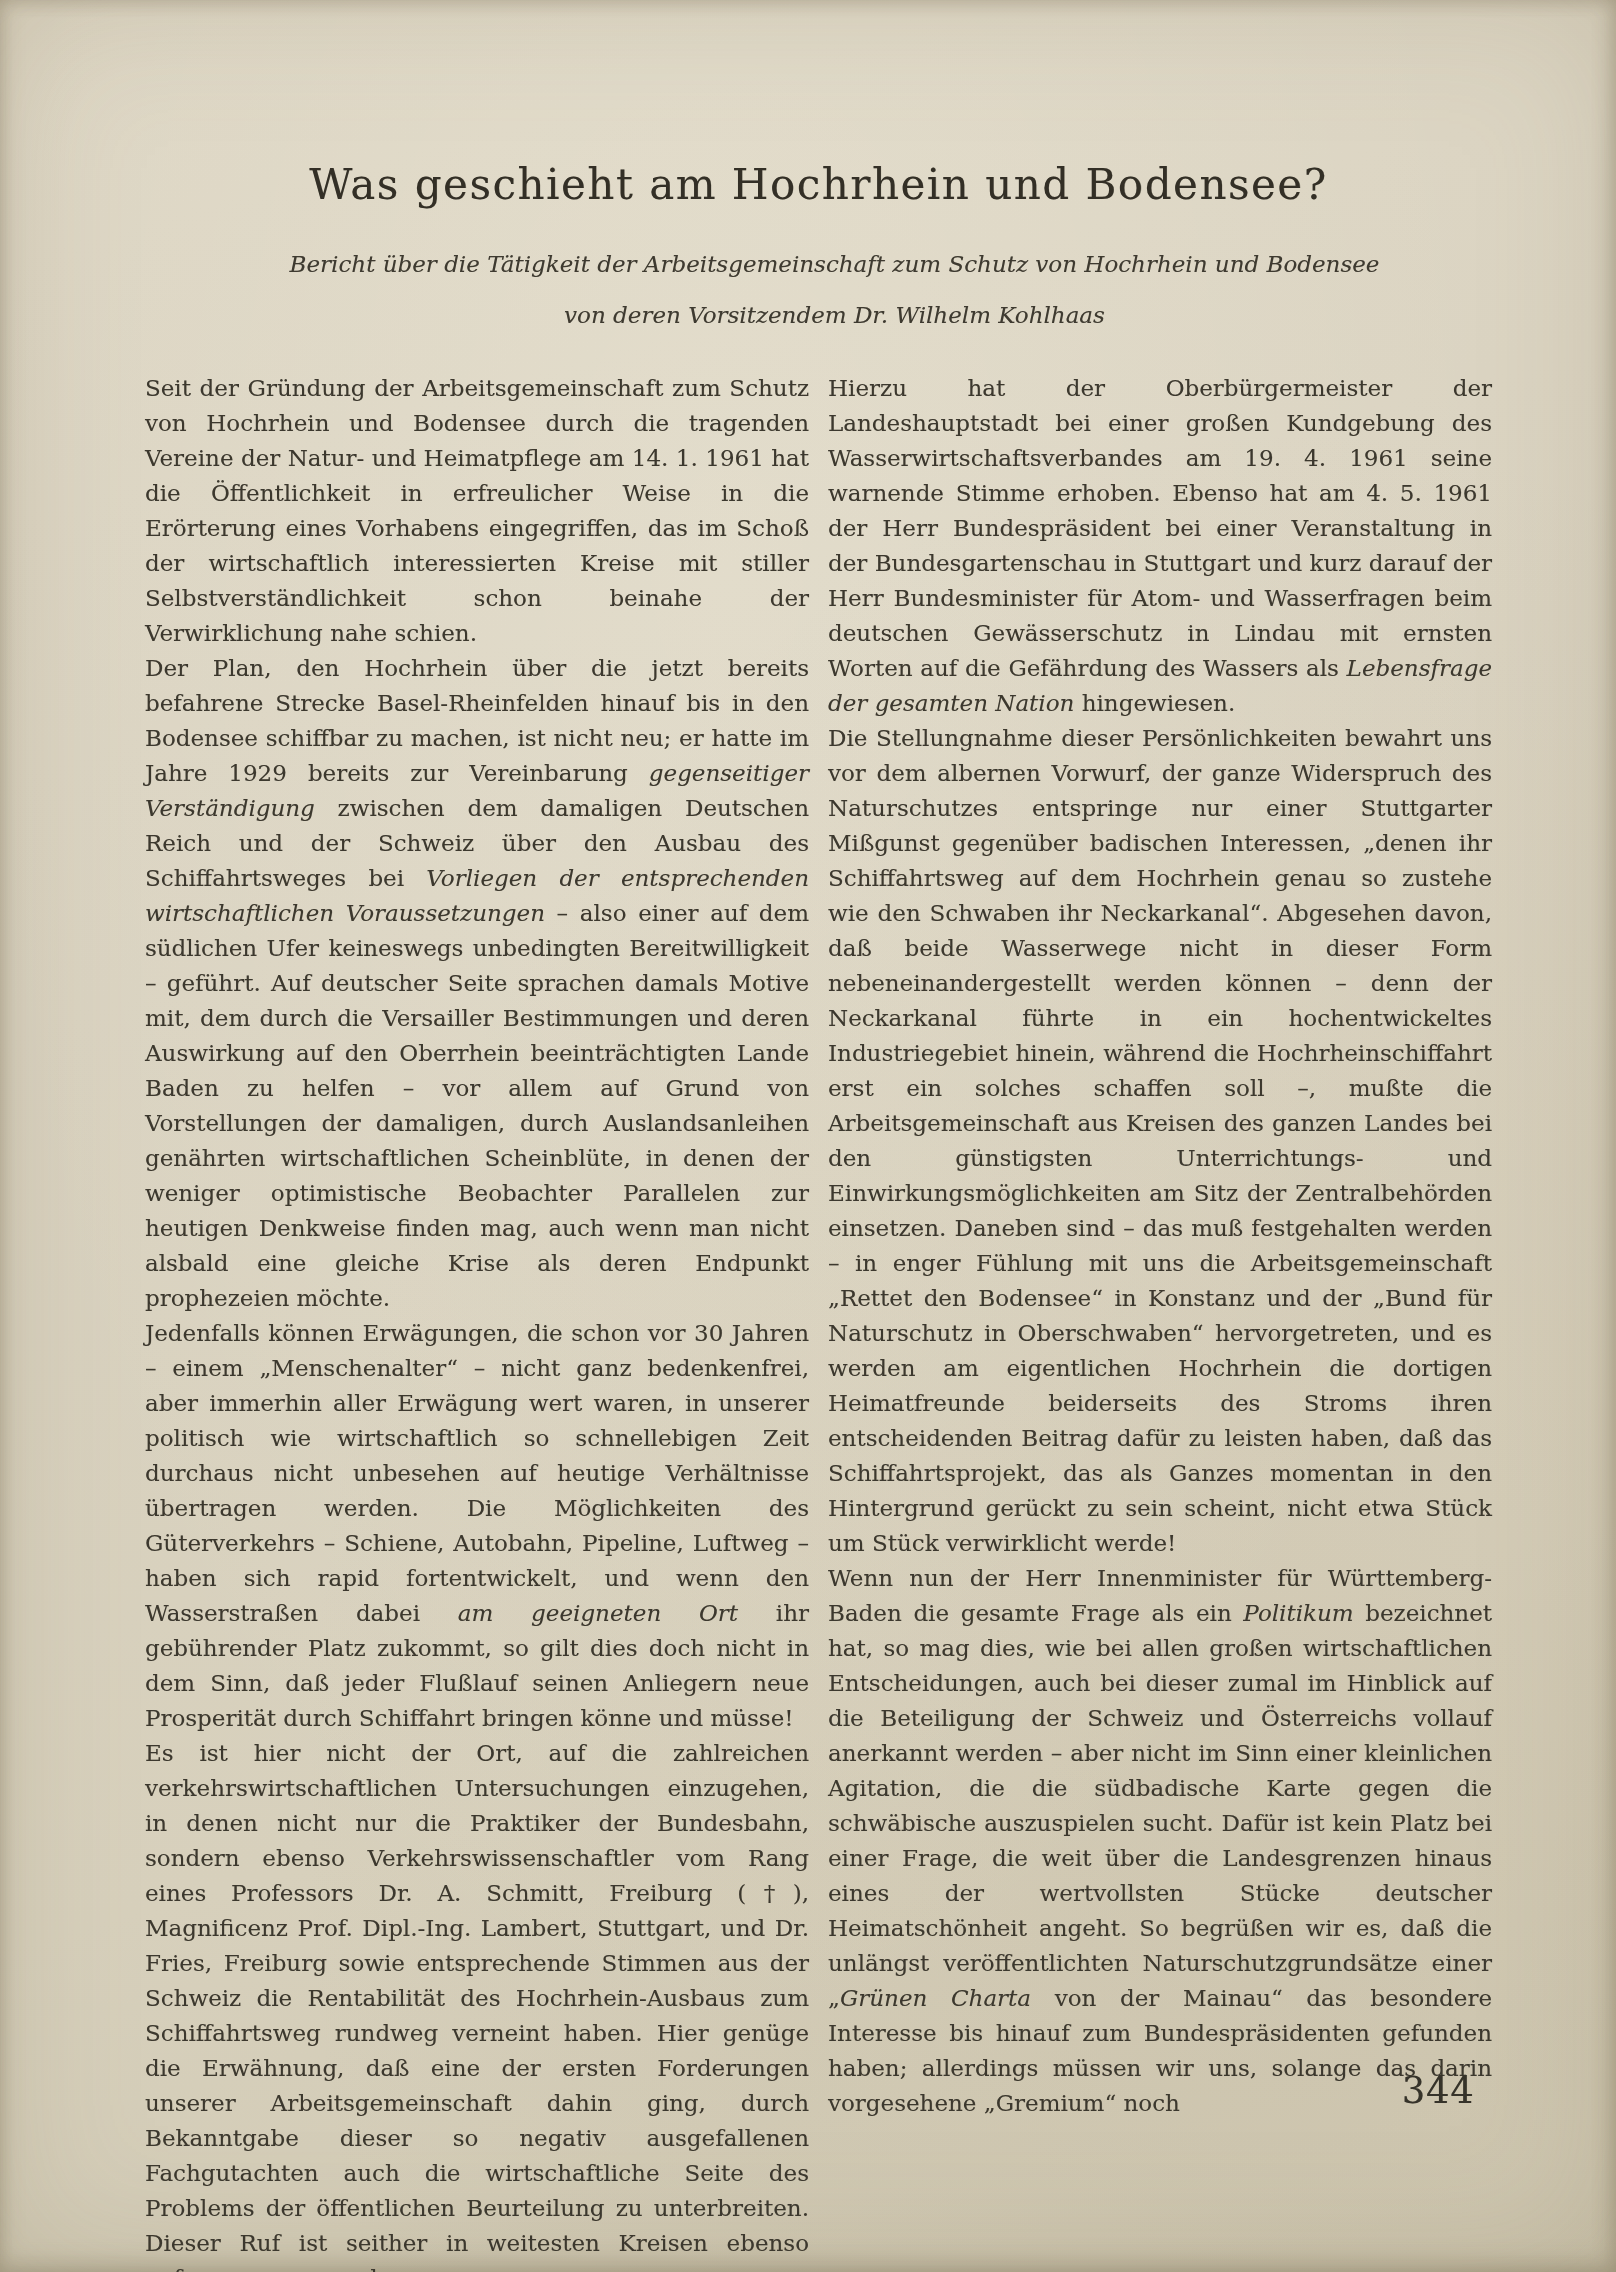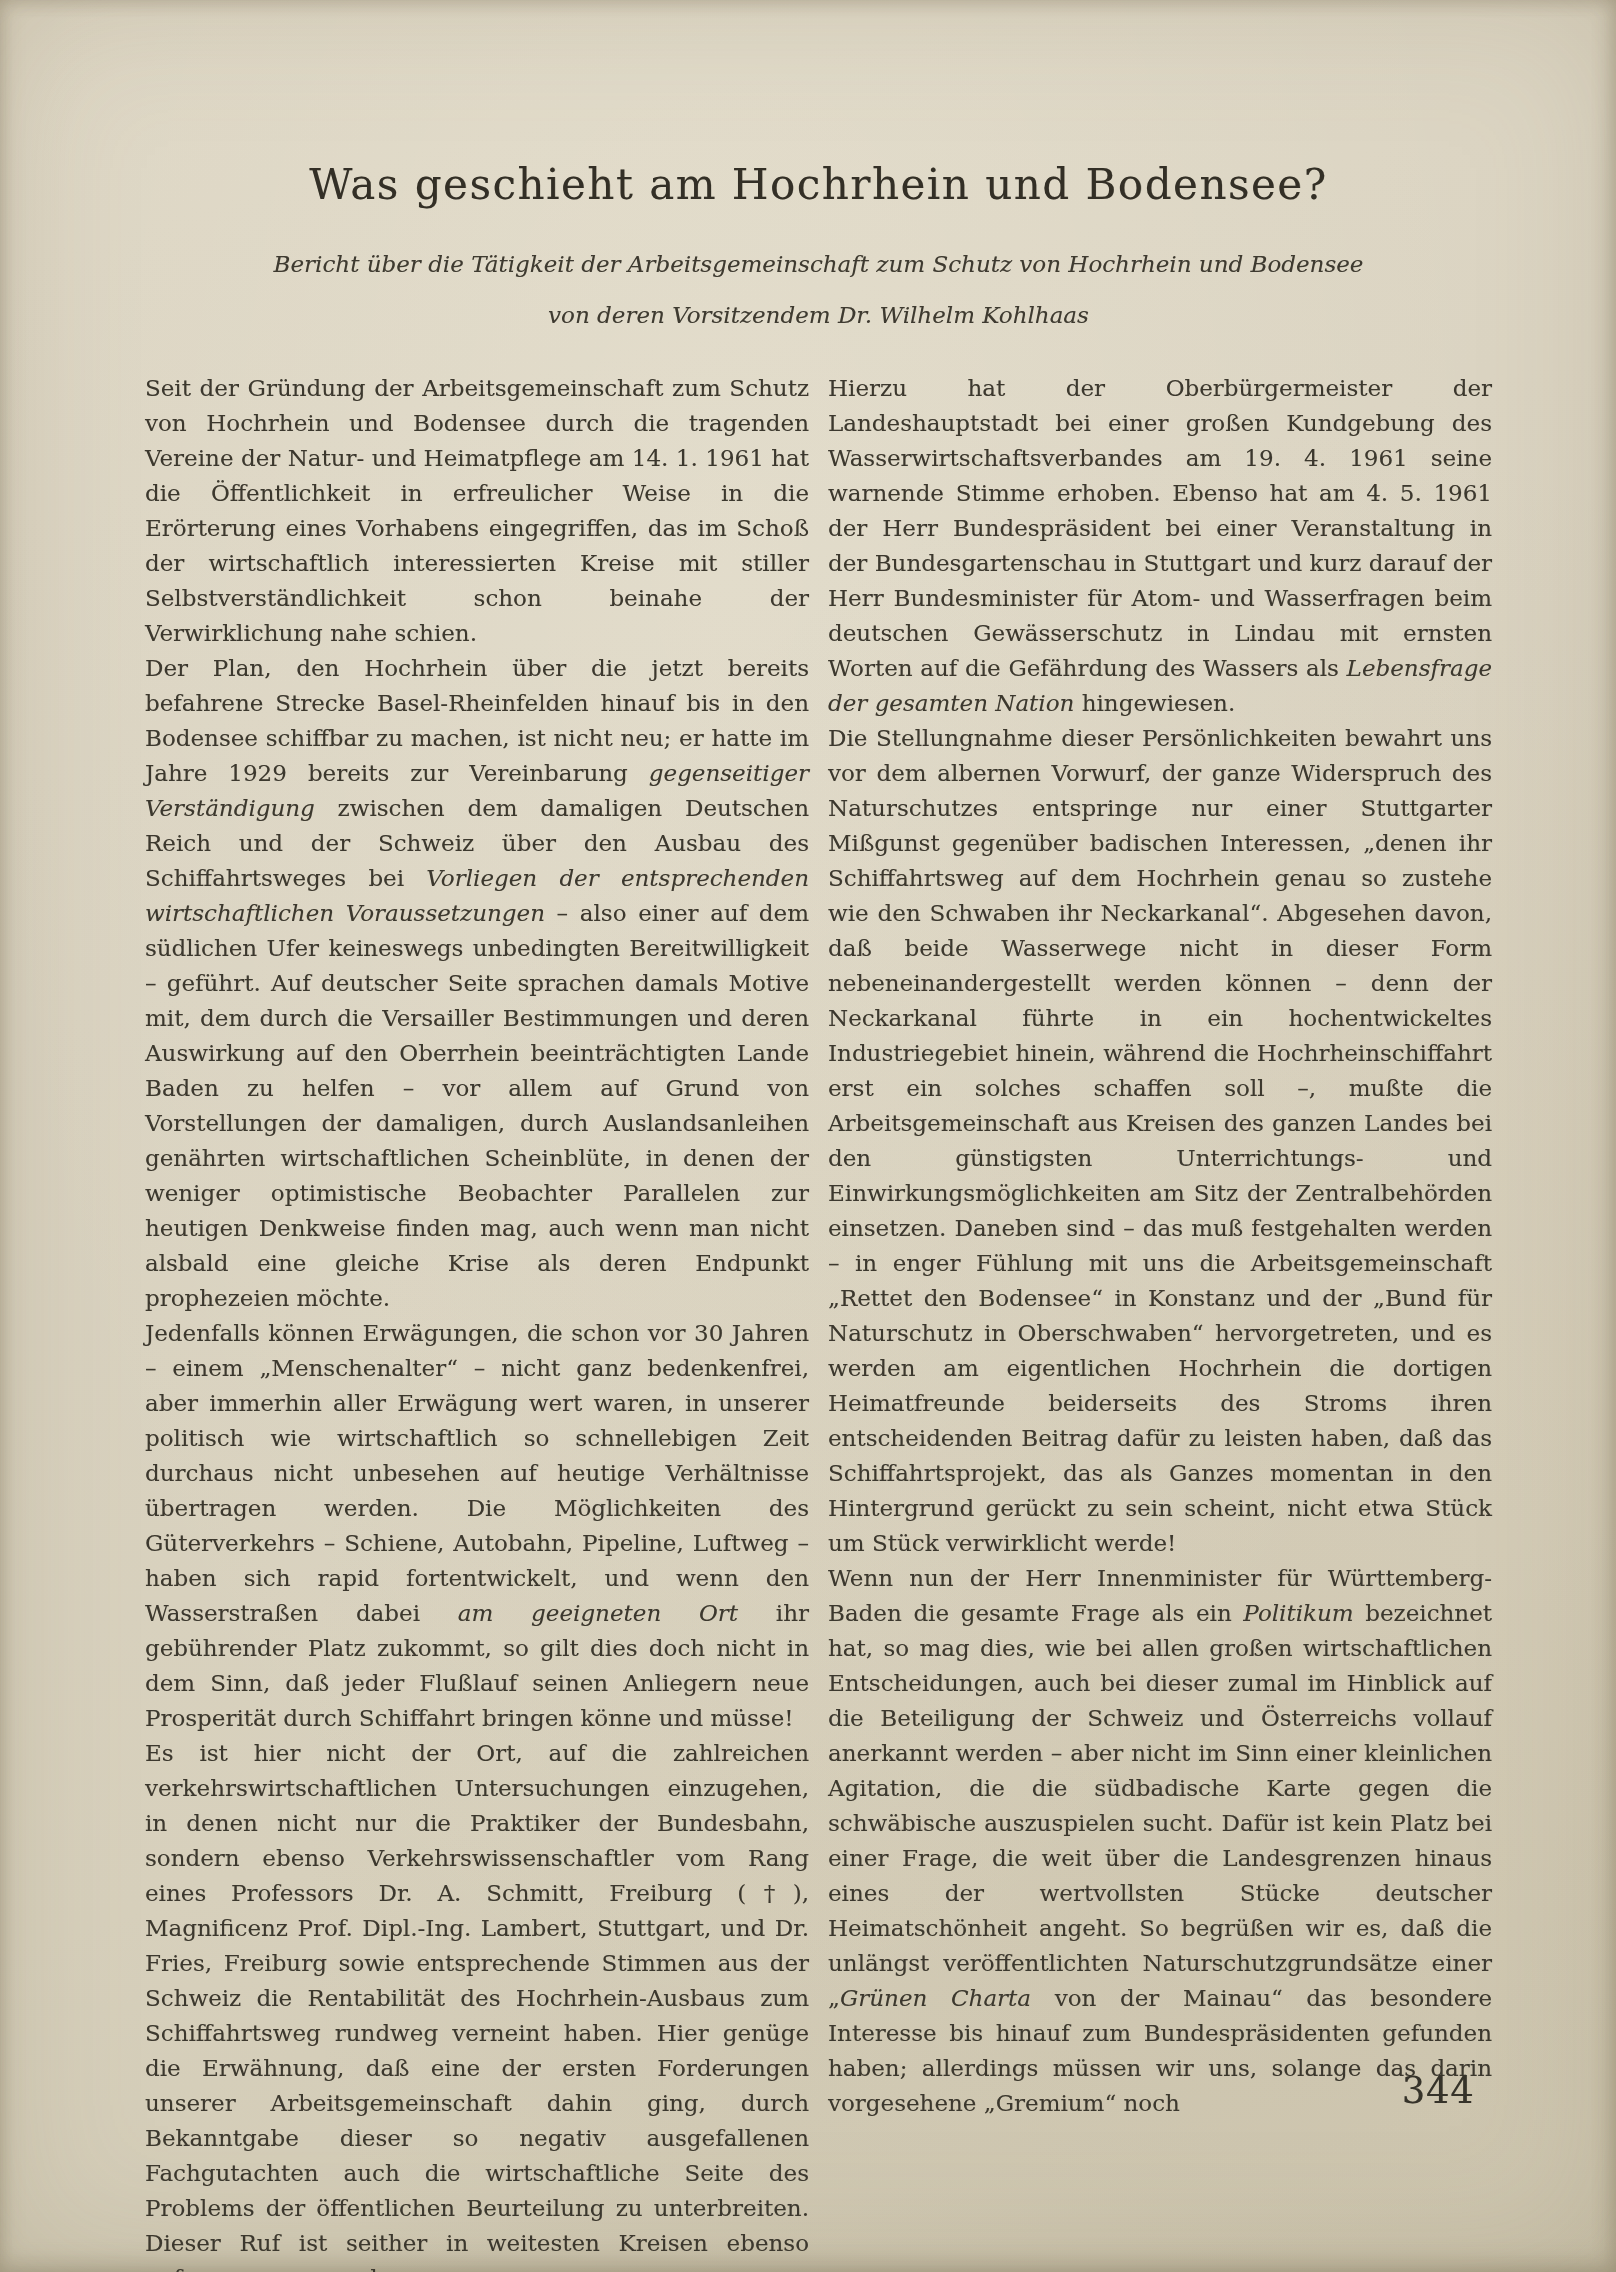--- a/index.html
+++ b/index.html
@@ -21,21 +21,21 @@
     color:#3c382e;
   }
   .text-block { position:absolute; left:145px; top:0; width:1347px; }
   .title {
     position:absolute; top:160px; left:0; width:100%;
     margin:0; text-align:center; font-weight:normal;
     font-size:42px; letter-spacing:1.5px; color:#332f26;
     text-shadow:0.3px 0.4px 0.5px rgba(50,45,35,0.35);
   }
   .subtitle {
-    position:absolute; left:0; width:100%; text-align:center;
+    position:absolute; left:16px; width:100%; text-align:center;
     font-style:italic; font-size:23px; color:#3e3a30;
     text-shadow:0.2px 0.3px 0.4px rgba(50,45,35,0.3);
   }
   .subtitle-1 { top:251px; }
   .subtitle-2 { top:302px;font-style:italic; }
   .columns {
     position:absolute; top:371px; left:0; width:100%;
     display:flex; gap:19px;
   }
   .col {

